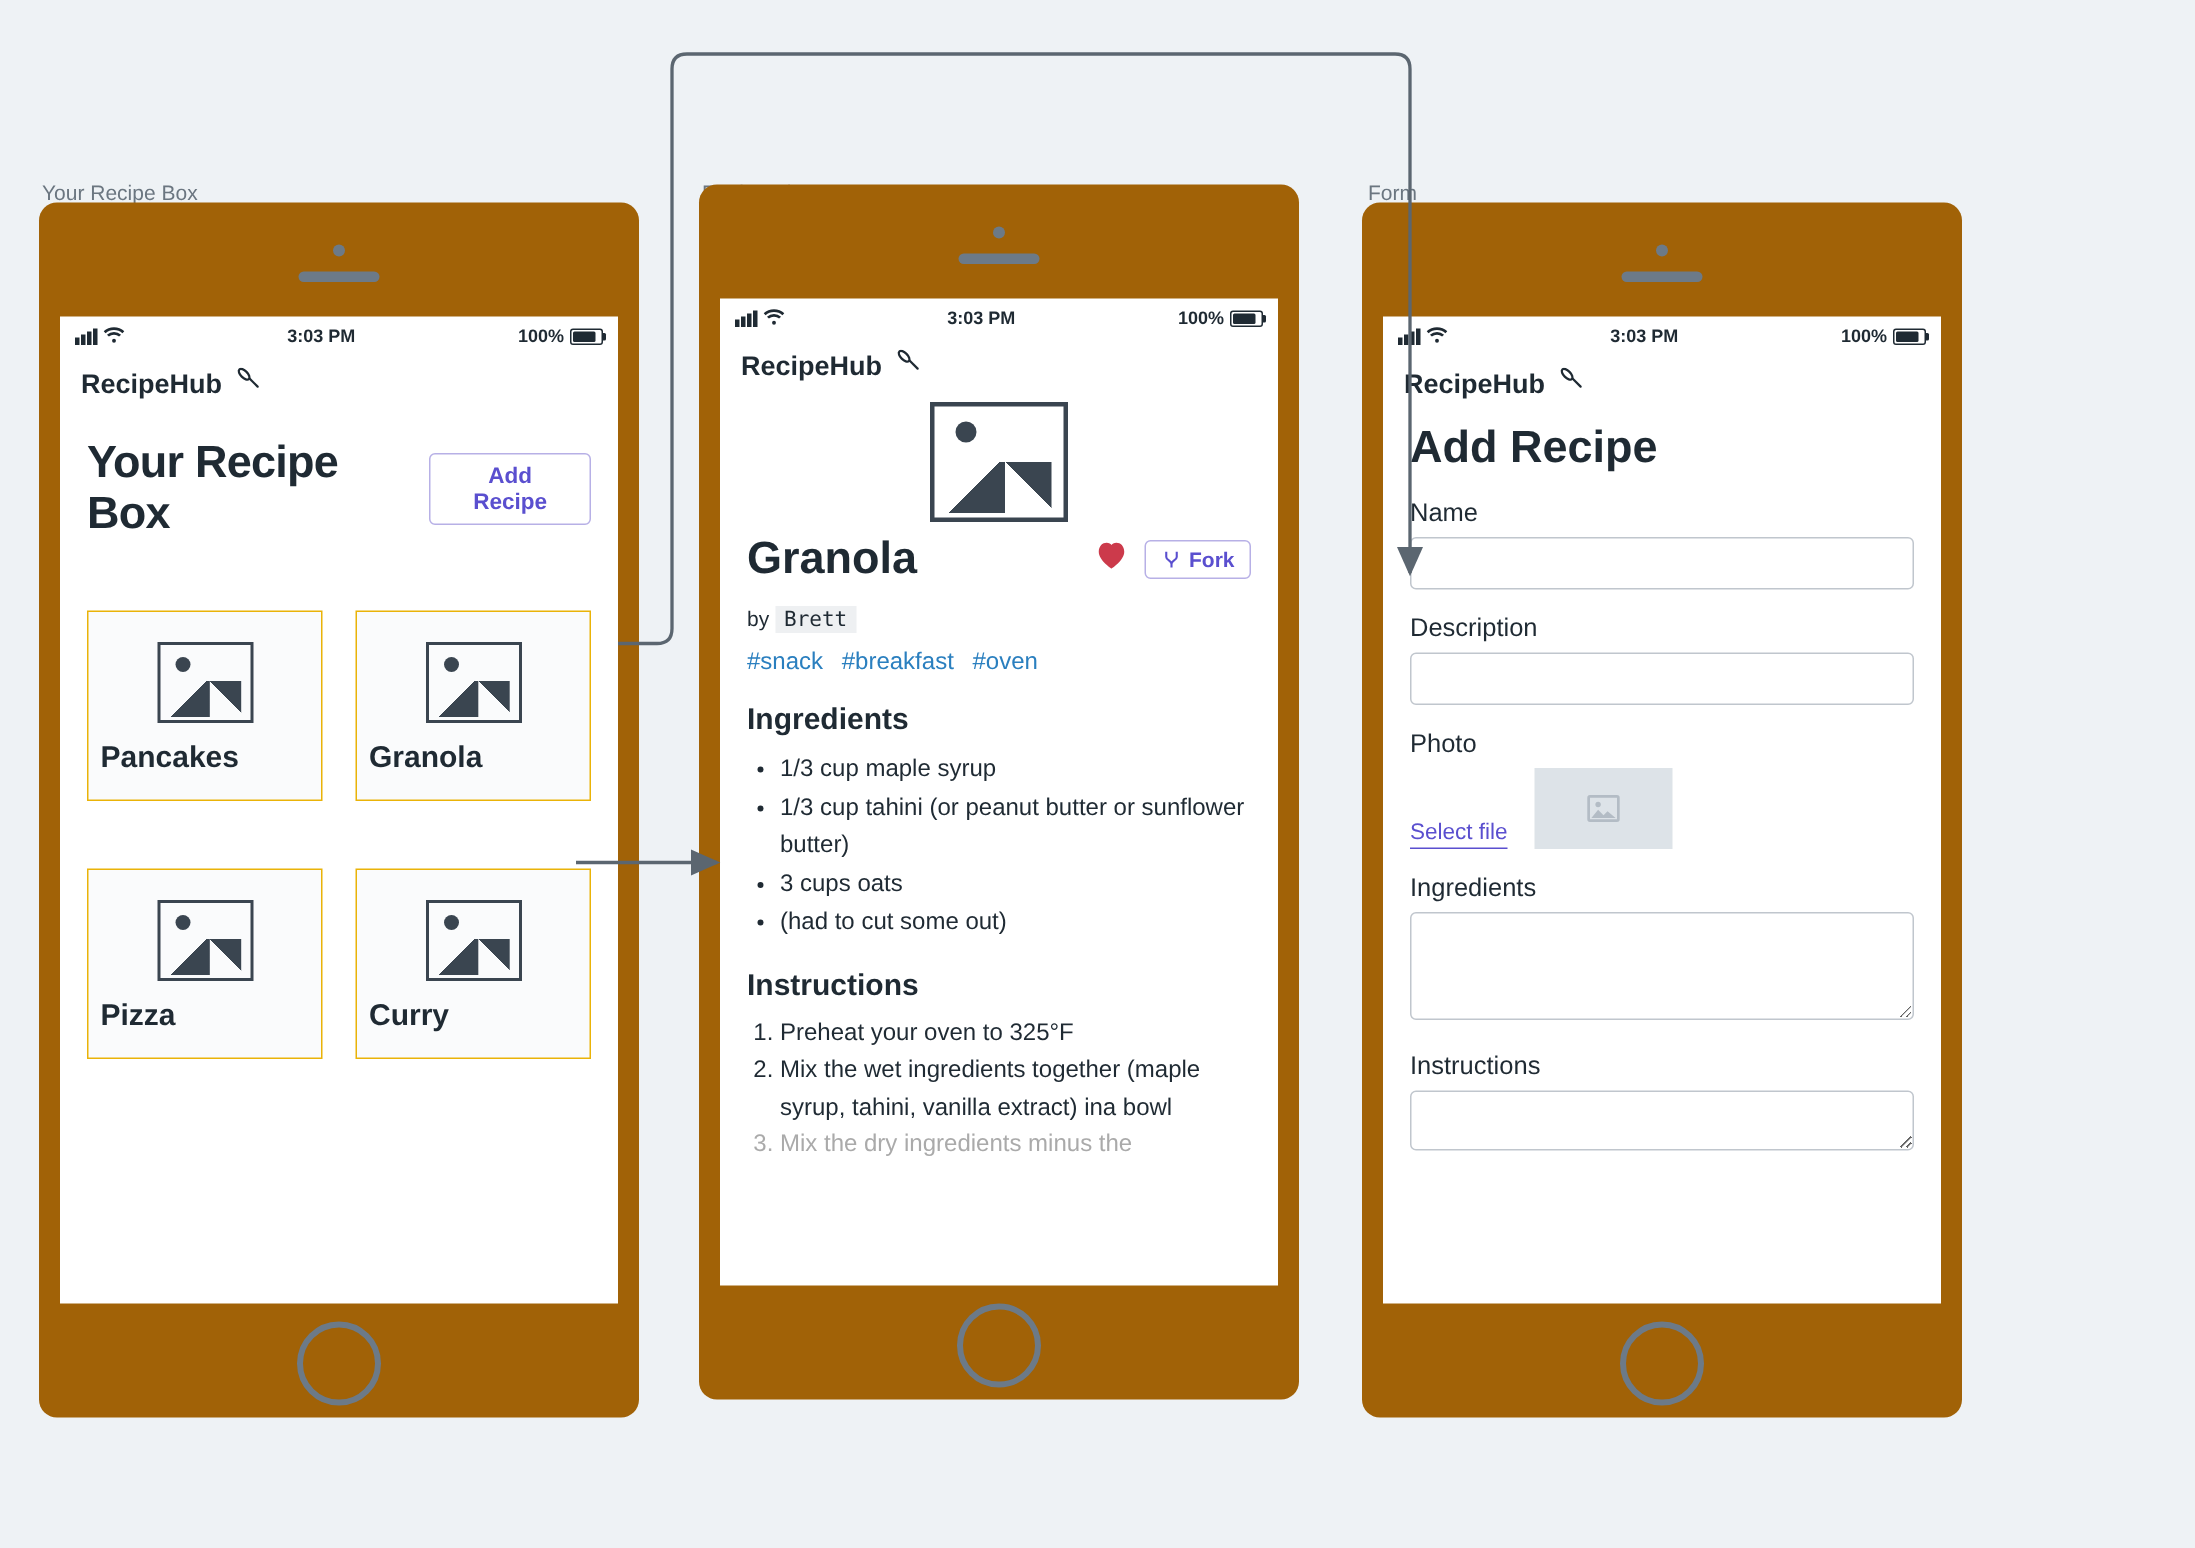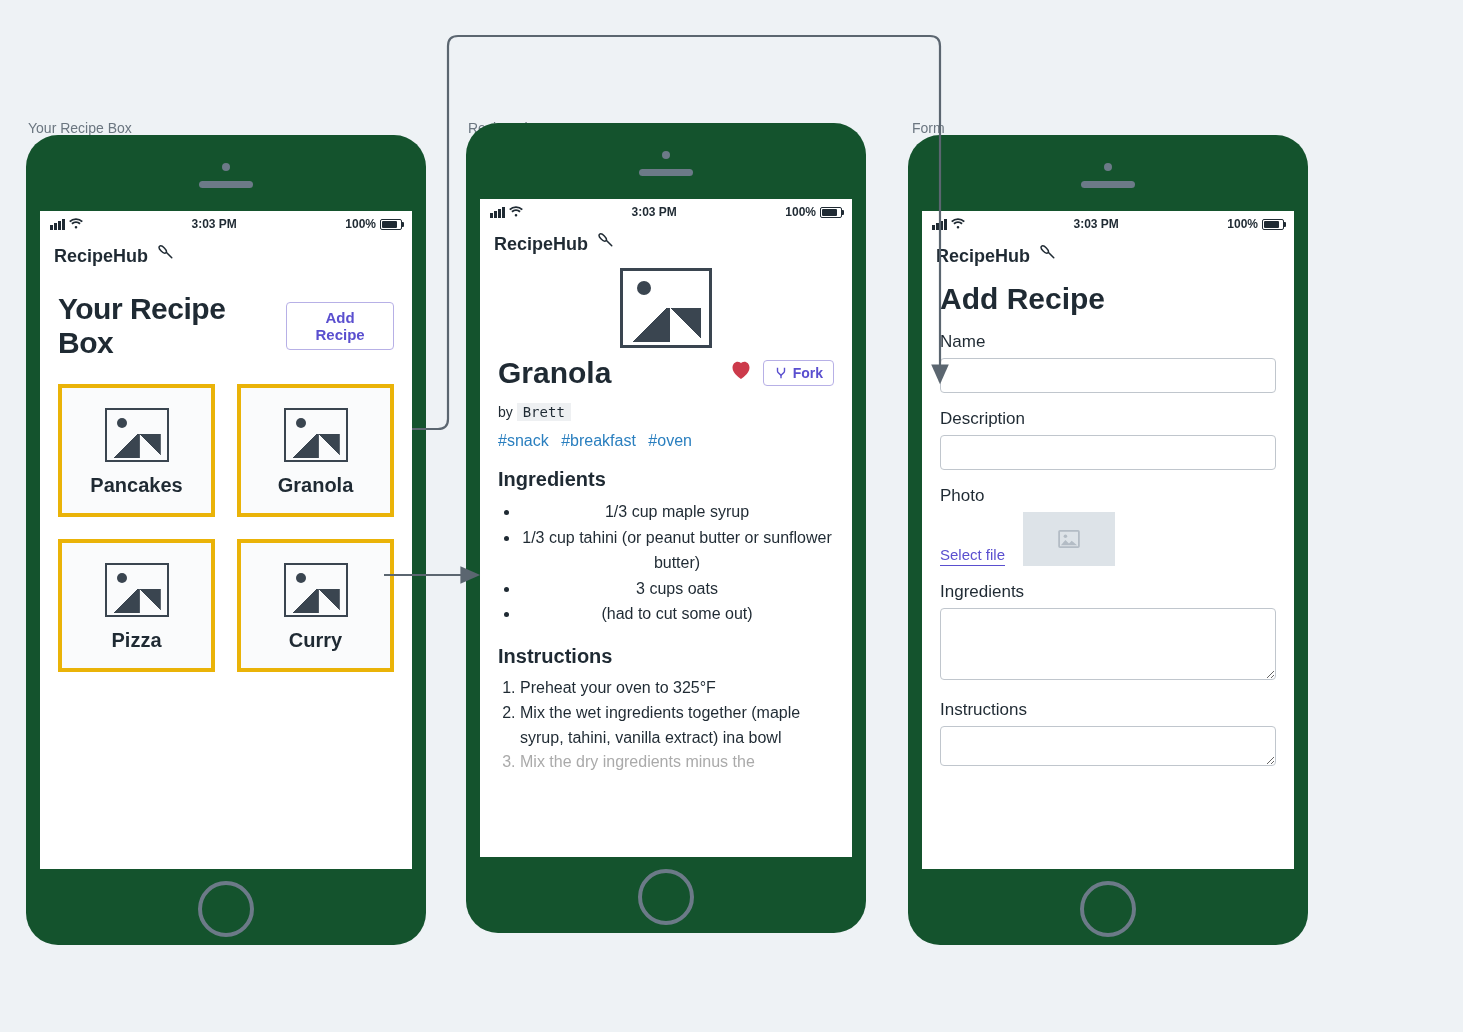--- a/index.html
+++ b/index.html
@@ -18,22 +18,22 @@
     font-weight: 400;
   }
   .label1 { left: 28px; top: 120px; }
   .label2 { left: 468px; top: 120px; }
   .label3 { left: 912px; top: 120px; }
 
   .phone {
     position: absolute;
     width: 400px;
     height: 810px;
-    background: #14532d;
-    border-radius: 32px;
+    background: #a16207;
+    border-radius: 12px;
     padding: 14px;
   }
   .phone1 { left: 26px; top: 135px; }
   .phone2 { left: 466px; top: 123px; }
   .phone3 { left: 908px; top: 135px; }
 
   .phone-inner {
     width: 100%;
     height: 100%;
     position: relative;
@@ -126,25 +126,25 @@
     font-weight:600;
     cursor:pointer;
   }
   .grid {
     margin-top: 24px;
     display:grid;
     grid-template-columns: 1fr 1fr;
     gap: 22px;
   }
   .card {
-    border: 4px solid #eab308;
+    border: 1px solid #eab308;
     background:#fafbfc;
     padding: 14px 8px 16px 8px;
-    text-align:center;
     cursor:pointer;
+    margin-top:23px;
   }
   .card .imgph {
     width: 64px; height:54px; margin: 6px auto 12px auto;
     border: 2px solid #3a4550; position:relative;
   }
   .imgph::before {
     content:""; position:absolute; top:8px; left:10px; width:10px; height:10px; border-radius:50%; background:#3a4550;
   }
   .imgph::after {
     content:""; position:absolute; bottom:2px; left:6px; right:6px; height:24px;
@@ -175,21 +175,21 @@
   .fork-btn {
     border:1px solid #b7b0e6; color:#5a4fcf; background:#fff; border-radius:4px;
     padding:4px 10px; font-size:14px; font-weight:600; cursor:pointer; display:flex; align-items:center; gap:5px;
   }
   .byline { margin-top:14px; font-size:14px; }
   .byline .author { background:#eef0f2; padding:1px 6px; font-family: ui-monospace, Menlo, monospace; }
   .desc { margin-top:12px; font-size:17px; line-height:1.4; }
   .tags { margin-top:12px; color:#2a7fbf; font-size:16px; }
   .tags span { margin-right:8px; cursor:pointer; }
   .sect { margin-top:18px; font-size:20px; font-weight:800; }
-  ul.ing { margin:8px 0 0 22px; font-size:16px; line-height:1.6;text-align:center; }
+  ul.ing { margin:8px 0 0 22px; font-size:16px; line-height:1.6; }
   ol.inst { margin:8px 0 0 22px; font-size:16px; line-height:1.55; }
   .cutoff { color:#aaa; }
 
   
   .s3 h1 { font-size: 30px; font-weight:800; margin-top:8px; }
   .fld { margin-top:16px; }
   .fld label { display:block; font-size:17px; margin-bottom:6px; }
   .fld input[type=text], .fld textarea {
     width:100%; border:1px solid #c0c6cd; border-radius:4px; padding:8px; font-size:15px;
     background:#fff;

